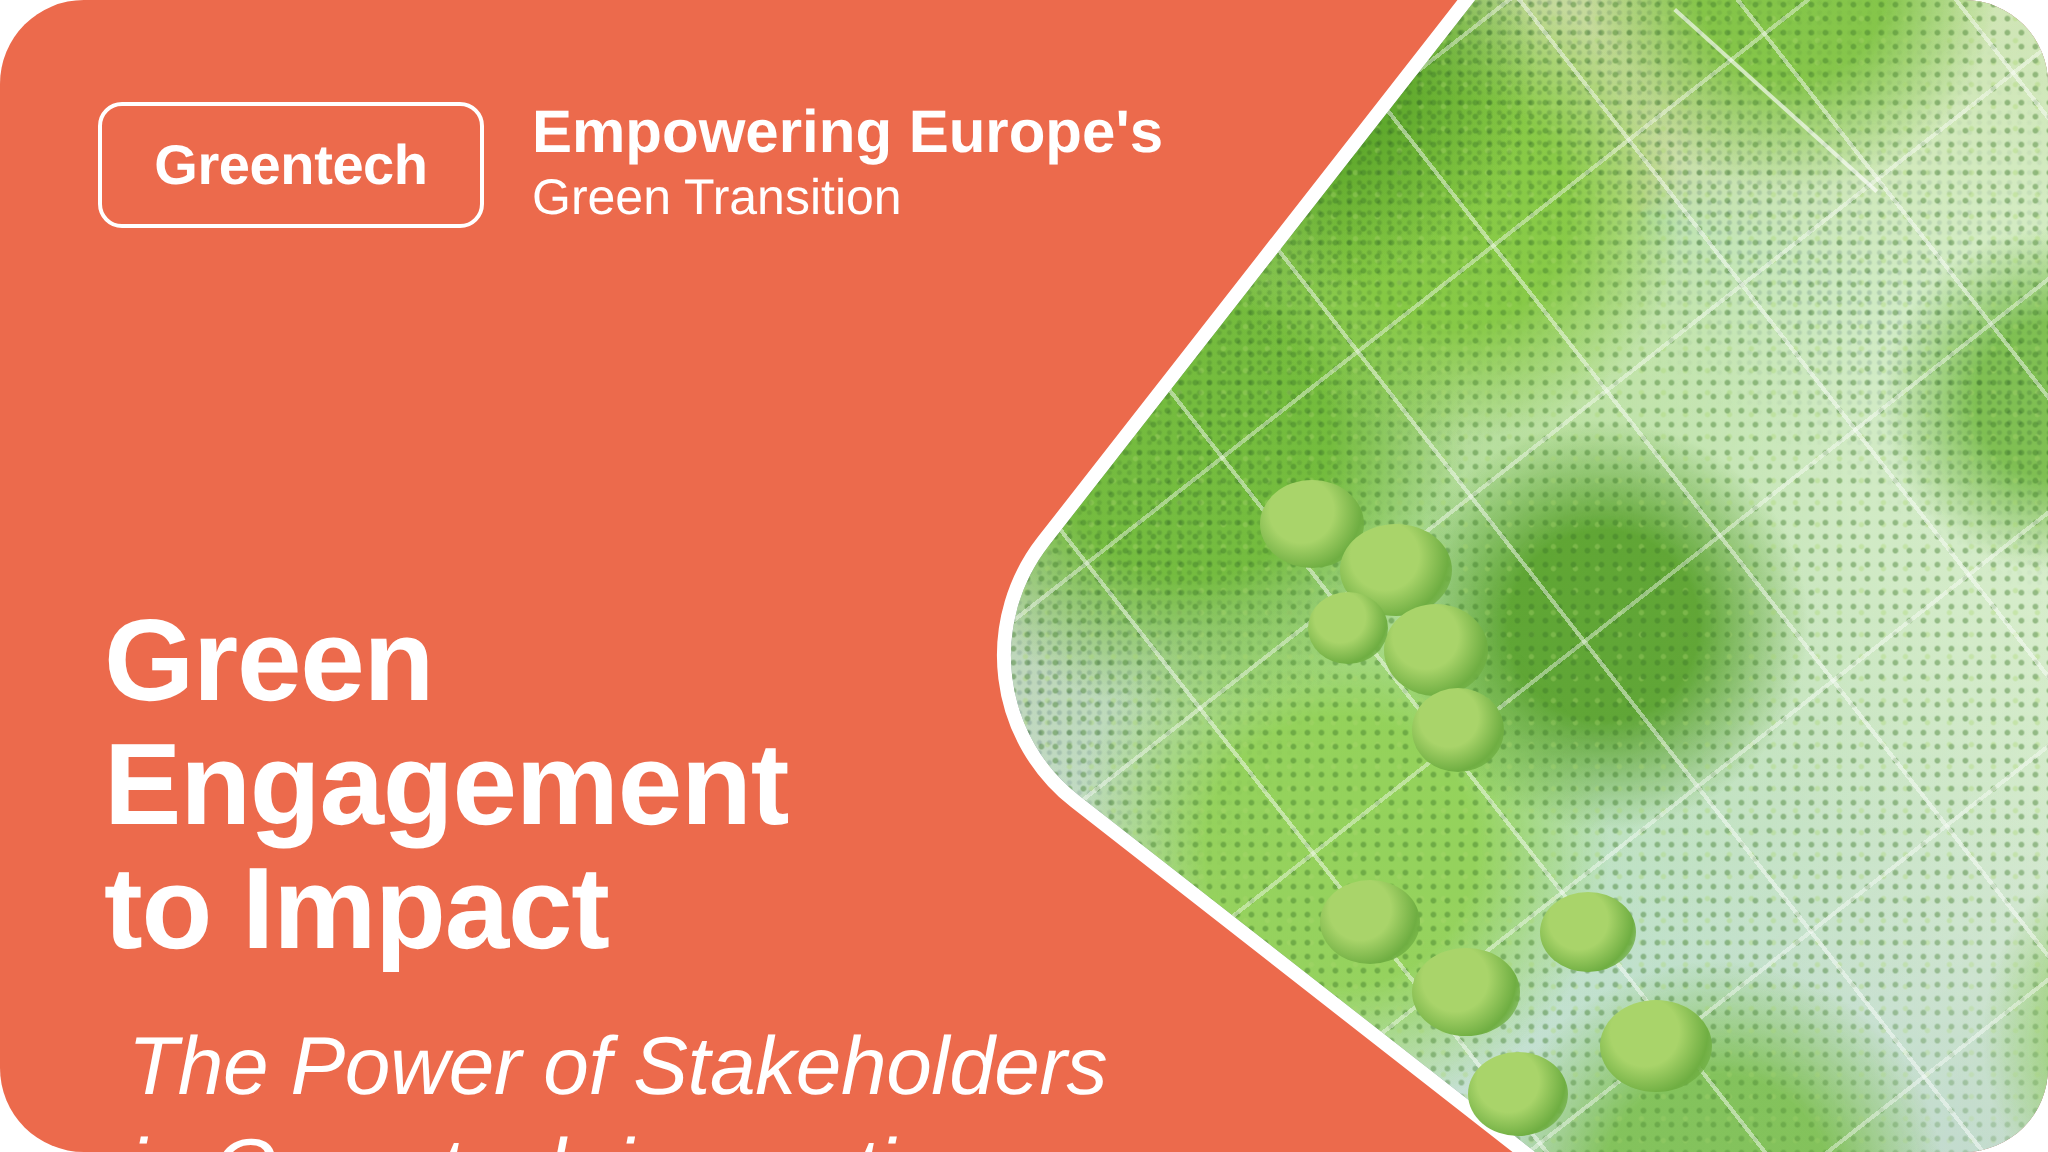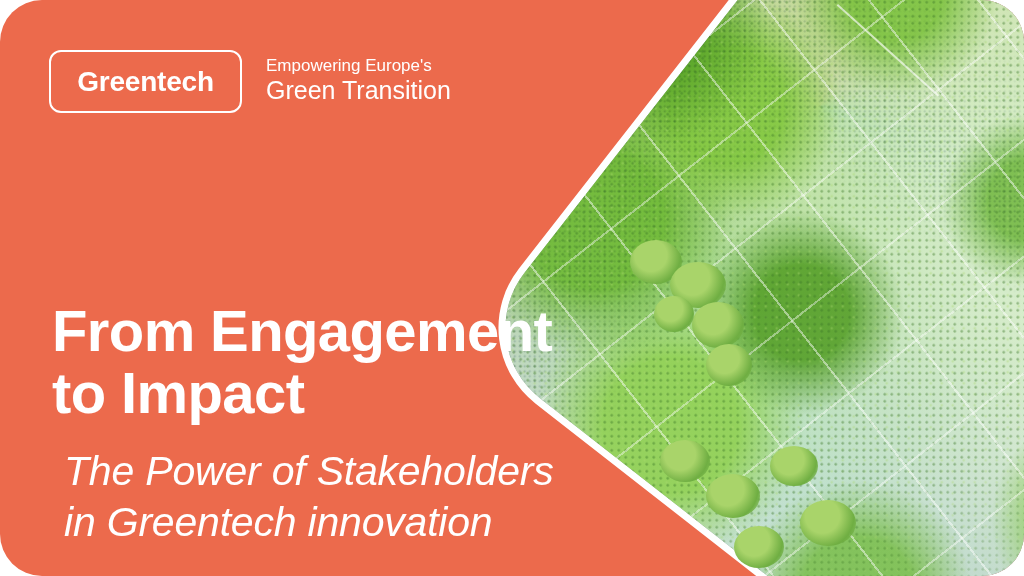--- a/index.html
+++ b/index.html
@@ -225,22 +225,22 @@
     line-height: 1;
   }
 
   .tagline {
     color: #ffffff;
     line-height: 1.16;
     padding-bottom: 2px;
   }
   .tagline .l1 {
     display: block;
-    font-size: 17px;
-    font-weight: 400;
+    font-size: 30px;
+    font-weight: 700;
   }
   .tagline .l2 {
     display: block;
     font-size: 25px;
     font-weight: 400;
   }
 
   
   .copy {
     position: absolute;
@@ -330,20 +330,20 @@
       <div class="logo-box">
         <span class="logo-text">Greentech</span>
       </div>
       <div class="tagline">
         <span class="l1">Empowering Europe's</span>
         <span class="l2">Green Transition</span>
       </div>
     </div>
 
     <div class="copy">
-      <h1 class="headline">From Engagement
+      <h1 class="headline">Green Engagement
 to Impact</h1>
       <p class="subhead">The Power of Stakeholders
 in Greentech innovation</p>
     </div>
 
   </div>
 </div>
 
 </body></html>

